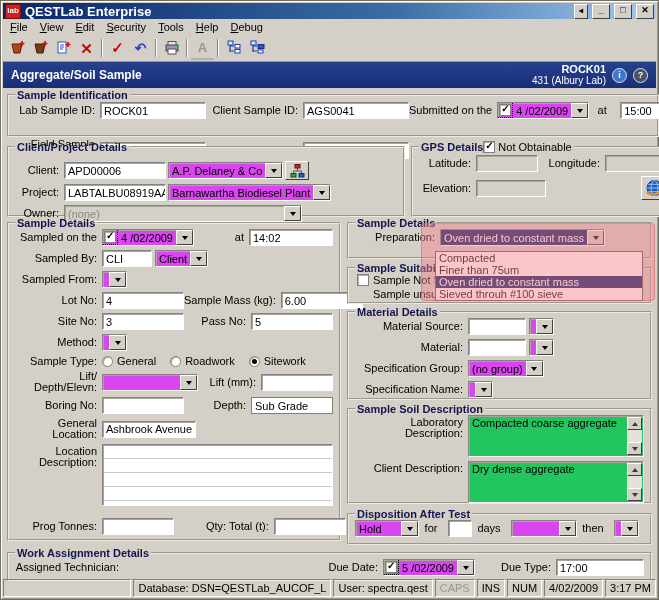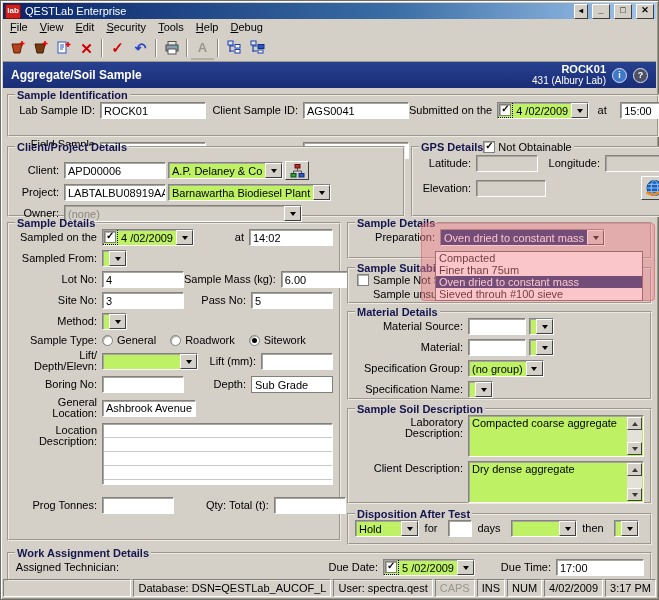--- a/index.html
+++ b/index.html
@@ -1,21 +1,21 @@
 <!DOCTYPE html>
 <html><head>
 <meta charset="utf-8">
 <style>
   html,body{margin:0;padding:0}
   body{width:659px;height:600px;background:#d4d0c8;font:11px "Liberation Sans",sans-serif;color:#000;overflow:hidden;position:relative}
   #win{position:absolute;inset:0;border:1px solid #716f64;box-shadow:inset 1px 1px 0 #fff,inset -1px -1px 0 #9b998e;padding:2px;box-sizing:border-box}
 
   
   .titlebar{height:16px;background:linear-gradient(90deg,#0a246a,#3a6ea5 60%,#a6caf0);display:flex;align-items:center;gap:4px;padding:0 2px;color:#fff}
-  .titlebar .t{font-weight:normal;font-size:11px;flex:1;white-space:nowrap}
+  .titlebar .t{font-weight:bold;font-size:13px;flex:1;white-space:nowrap}
   .applogo{width:14px;height:13px;background:#cf1f1f;border:1px solid #7d0f0f;border-radius:2px;color:#fff;font-size:8px;line-height:12px;text-align:center;font-weight:bold;flex:none}
   .winbtn{width:16px;height:13px;background:#d4d0c8;border:1px solid;border-color:#fff #404040 #404040 #fff;color:#000;font-size:9px;line-height:11px;text-align:center;font-weight:bold;flex:none}
   .winbtn.small{width:12px;font-size:8px}
 
   
   .menubar{height:16px;display:flex;align-items:center;padding:0 1px}
   .menu-item{padding:1px 6px;display:inline-block}
   .menu-item::first-letter{text-decoration:underline}
 
   
@@ -43,38 +43,38 @@
 
   .row{display:flex;align-items:center;margin-top:4px}
   .lbl{text-align:right;padding-right:5px;white-space:pre-line;line-height:11px;flex:none}
   .fill{flex:1}
 
   .fld{background:#fff;border:1px solid;border-color:#848280 #fff #fff #848280;box-shadow:inset 1px 1px 0 #a8a69b;height:17px;box-sizing:border-box;padding:1px 3px;display:flex;align-items:center;overflow:hidden;white-space:nowrap;flex:none}
   .fld.dis{background:#d4d0c8;color:#6a685e}
   .fld.flat{border:1px solid #817f76;box-shadow:none}
   .ml-auto{margin-left:auto}
 
-  .combo{background:#bef264;border:1px solid;border-color:#848280 #fff #fff #848280;box-shadow:inset 1px 1px 0 #a8a69b;height:17px;box-sizing:border-box;display:flex;align-items:stretch;flex:none;overflow:hidden}
+  .combo{background:#d946ef;border:1px solid;border-color:#848280 #fff #fff #848280;box-shadow:inset 1px 1px 0 #a8a69b;height:17px;box-sizing:border-box;display:flex;align-items:stretch;flex:none;overflow:hidden}
   .combo .txt{flex:1;padding:1px 3px;display:flex;align-items:center;overflow:hidden;white-space:nowrap}
   .combo .arr{width:15px;background:#d4d0c8;border:1px solid;border-color:#fff #404040 #404040 #fff;display:flex;align-items:center;justify-content:center;flex:none}
   .combo .arr::before{content:"";border:3px solid transparent;border-top:4px solid #000;margin-top:4px}
   .combo.dis{background:#d4d0c8}
   .combo.dis .txt{color:#8a887d}
   .combo.hl .txt{background:#0a246a;color:#fff}
 
   .cb{position:relative;width:12px;height:12px;background:#fff;border:1px solid #808080;box-shadow:inset 1px 1px 0 #b3b1a6;flex:none;box-sizing:border-box}
   .cb.checked::after{content:"✓";position:absolute;top:-2px;left:1px;font-size:10px;font-weight:bold;color:#000}
   .cb.focus{outline:1px dotted #000;outline-offset:1px}
   .datecombo .cb{margin:1px 2px 1px 1px}
 
   .radio{width:11px;height:11px;border-radius:50%;background:#fff;border:1px solid #808080;box-shadow:inset 1px 1px 0 #b3b1a6;margin:0 4px 0 0;flex:none;position:relative;box-sizing:border-box}
   .radio.on::after{content:"";position:absolute;inset:2px;border-radius:50%;background:#000}
   .radio-lbl{margin-right:14px}
 
-  .ta{position:relative;background:#bef264;border:1px solid;border-color:#848280 #fff #fff #848280;box-shadow:inset 1px 1px 0 #a8a69b;box-sizing:border-box;padding:1px 18px 1px 3px;overflow:hidden;line-height:13px}
+  .ta{position:relative;background:#22c55e;border:1px solid;border-color:#848280 #fff #fff #848280;box-shadow:inset 1px 1px 0 #a8a69b;box-sizing:border-box;padding:1px 18px 1px 3px;overflow:hidden;line-height:13px}
   .sbar{position:absolute;top:1px;bottom:1px;right:1px;width:15px;background:#e3e1d8;display:flex;flex-direction:column;justify-content:space-between}
   .sbb{height:13px;background:#d4d0c8;border:1px solid;border-color:#fff #404040 #404040 #fff;display:flex;align-items:center;justify-content:center;box-sizing:border-box}
   .sbb.up::before{content:"";border:3px solid transparent;border-bottom:4px solid #3a3a3a;margin-bottom:3px}
   .sbb.dn::before{content:"";border:3px solid transparent;border-top:4px solid #3a3a3a;margin-top:3px}
 
   .lines{background-color:#fff;border:1px solid;border-color:#848280 #fff #fff #848280;box-shadow:inset 1px 1px 0 #a8a69b;background-image:repeating-linear-gradient(to bottom,#fff 0 13px,#c9c9c9 13px 14px);box-sizing:border-box}
 
   
   #prep-list{position:absolute;left:432px;top:164px;width:206px;background:#fff;border:1px solid #5a5a5a;z-index:5}
   .opt{height:12px;line-height:12px;padding:0 3px;white-space:nowrap;overflow:hidden}
@@ -270,20 +270,28 @@
         <span class="lbl" style="width:82px">Sampled on the</span>
         <div class="combo datecombo" style="width:92px">
           <span class="cb checked focus"></span>
           <span class="txt">4 /02/2009</span>
           <span class="arr"></span>
         </div>
         <span class="lbl ml-auto" style="width:24px">at</span>
         <div class="fld" style="width:84px">14:02</div>
       </div>
       <div class="row">
+        <span class="lbl" style="width:82px">Sampled By:</span>
+        <div class="fld" style="width:50px">CLI</div>
+        <div class="combo fill" style="margin-left:3px">
+          <span class="txt">Client</span>
+          <span class="arr"></span>
+        </div>
+      </div>
+      <div class="row">
         <span class="lbl" style="width:82px">Sampled From:</span>
         <div class="combo fill">
           <span class="txt"></span>
           <span class="arr"></span>
         </div>
       </div>
       <div class="row">
         <span class="lbl" style="width:82px">Lot No:</span>
         <div class="fld" style="width:82px">4</div>
         <span class="lbl ml-auto">Sample Mass (kg):</span>
@@ -449,21 +457,21 @@
     <fieldset style="left:4px;right:4px;top:460px;height:34px">
       <legend>Work Assignment Details</legend>
       <div class="row" style="margin-top:0">
         <span class="lbl" style="width:104px">Assigned Technician:</span>
         <span class="lbl ml-auto">Due Date:</span>
         <div class="combo datecombo" style="width:92px">
           <span class="cb checked focus"></span>
           <span class="txt">5 /02/2009</span>
           <span class="arr"></span>
         </div>
-        <span class="lbl" style="width:62px;margin-left:14px">Due Time:</span>
+        <span class="lbl" style="width:62px;margin-left:14px">Due Type:</span>
         <div class="fld" style="width:88px">17:00</div>
       </div>
     </fieldset>
 
     <div id="prep-list">
       <div class="opt">Compacted</div>
       <div class="opt">Finer than 75um</div>
       <div class="opt sel">Oven dried to constant mass</div>
       <div class="opt">Sieved throuh #100 sieve</div>
     </div>

